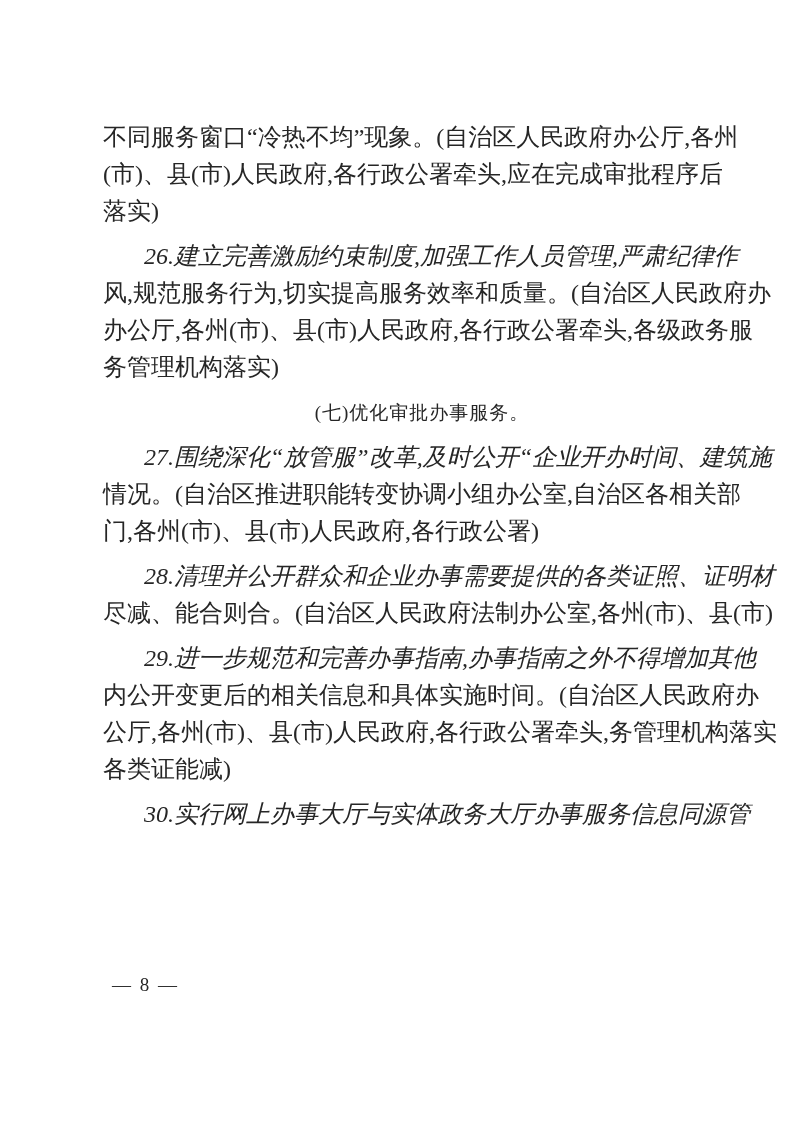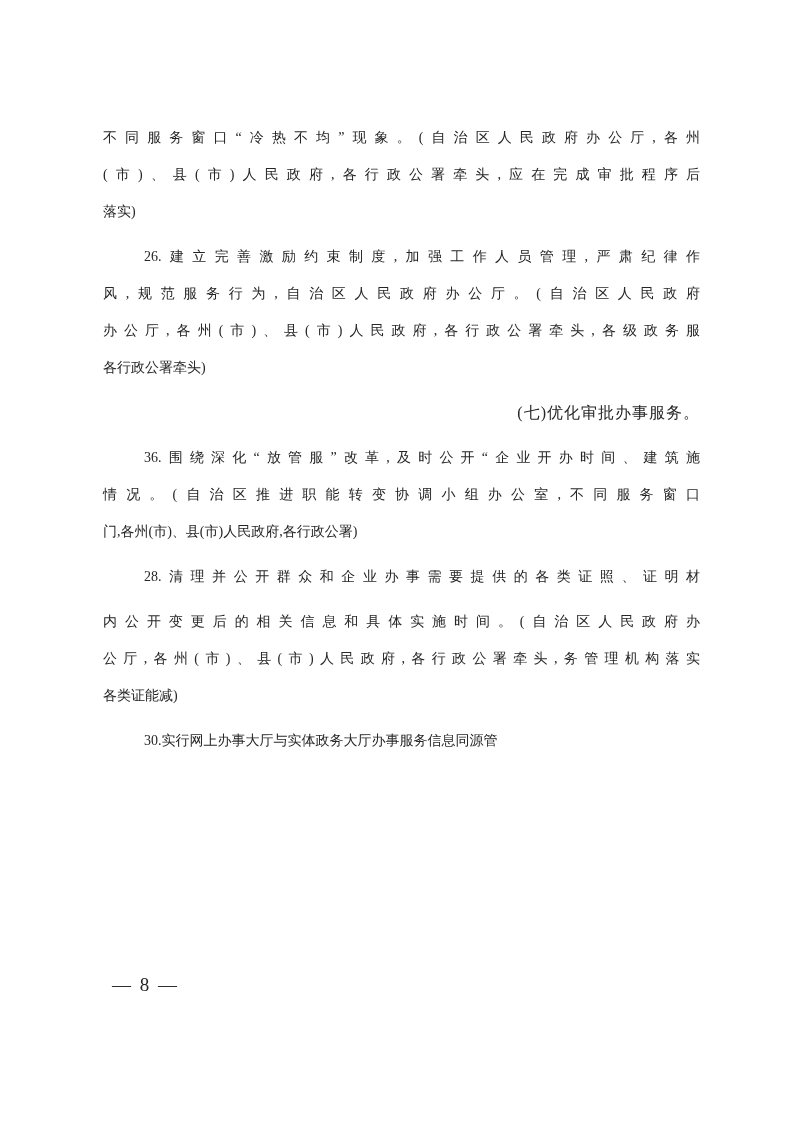--- a/index.html
+++ b/index.html
@@ -15,39 +15,40 @@
     color: #262626;
     overflow: hidden;
   }
   .content {
     padding: 119px 93px 0 103px;
   }
   .para {
     margin: 0 0 8px 0;
   }
   .line {
-    font-size: 14px;
+    font-size: 24px;
     line-height: 37px;
     text-align: justify;
     text-align-last: justify;
     text-justify: inter-character;
     word-break: keep-all;
     white-space: nowrap;
   }
   .line.end {
     text-align-last: left;
   }
   .line.indent {
     text-indent: 41px;
+    font-style: italic;
   }
   .heading-line {
-    font-size: 16px;
+    font-size: 19px;
     line-height: 37px;
     text-indent: 41px;
-    text-align: right;
+    text-align: center;
     letter-spacing: 1px;
   }
   .page-footer {
     position: absolute;
     left: 112px;
     top: 971px;
     font-size: 19px;
     line-height: 28px;
     letter-spacing: 2px;
     color: #262626;
@@ -60,40 +61,42 @@
   <main class="content">
 
     <section class="para">
       <div class="line">不同服务窗口“冷热不均”现象。(自治区人民政府办公厅,各州</div>
       <div class="line">(市)、县(市)人民政府,各行政公署牵头,应在完成审批程序后</div>
       <div class="line end">落实)</div>
     </section>
 
     <section class="para">
       <div class="line indent">26.建立完善激励约束制度,加强工作人员管理,严肃纪律作</div>
-      <div class="line">风,规范服务行为,自治区人民政府办公厅。(自治区人民政府</div>
+      <div class="line">风,规范服务行为,切实提高服务效率和质量。(自治区人民政府办</div>
       <div class="line">办公厅,各州(市)、县(市)人民政府,各行政公署牵头,各级政务服</div>
-      <div class="line end">各行政公署牵头)</div>
+      <div class="line end">务管理机构落实)</div>
     </section>
 
     <section class="para">
       <div class="heading-line">(七)优化审批办事服务。</div>
     </section>
 
     <section class="para">
-      <div class="line indent">36.围绕深化“放管服”改革,及时公开“企业开办时间、建筑施</div>
-      <div class="line">情况。(自治区推进职能转变协调小组办公室,不同服务窗口</div>
+      <div class="line indent">27.围绕深化“放管服”改革,及时公开“企业开办时间、建筑施</div>
+      <div class="line">情况。(自治区推进职能转变协调小组办公室,自治区各相关部</div>
       <div class="line end">门,各州(市)、县(市)人民政府,各行政公署)</div>
     </section>
 
     <section class="para">
       <div class="line indent">28.清理并公开群众和企业办事需要提供的各类证照、证明材</div>
+      <div class="line">尽减、能合则合。(自治区人民政府法制办公室,各州(市)、县(市)</div>
     </section>
 
     <section class="para">
+      <div class="line indent">29.进一步规范和完善办事指南,办事指南之外不得增加其他</div>
       <div class="line">内公开变更后的相关信息和具体实施时间。(自治区人民政府办</div>
       <div class="line">公厅,各州(市)、县(市)人民政府,各行政公署牵头,务管理机构落实</div>
       <div class="line end">各类证能减)</div>
     </section>
 
     <section class="para">
       <div class="line indent end">30.实行网上办事大厅与实体政务大厅办事服务信息同源管</div>
     </section>
 
   </main>

